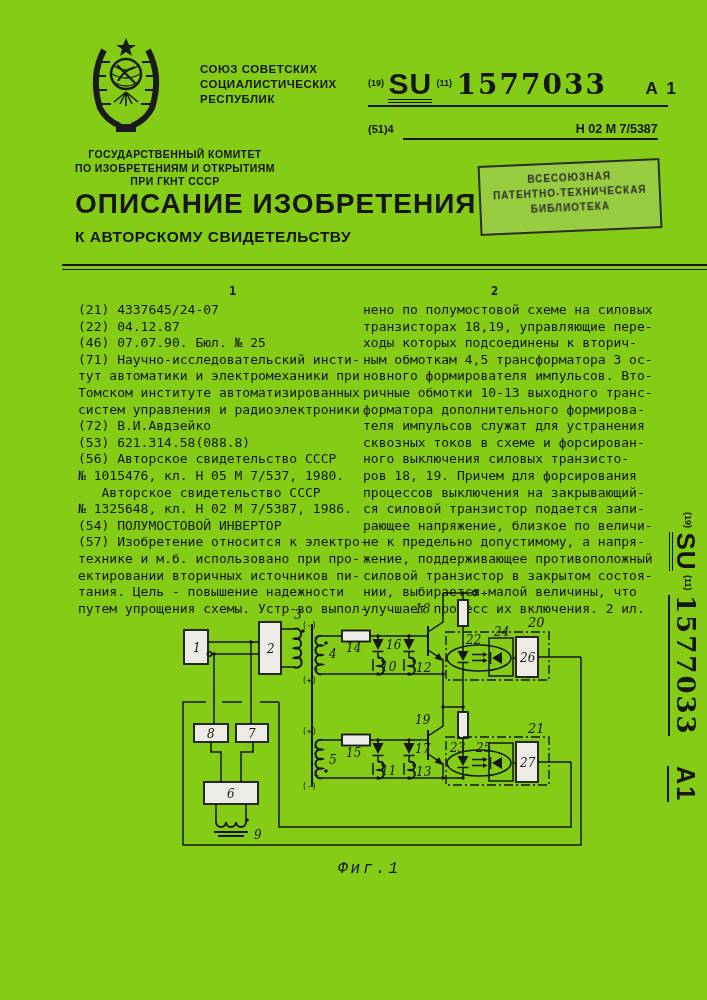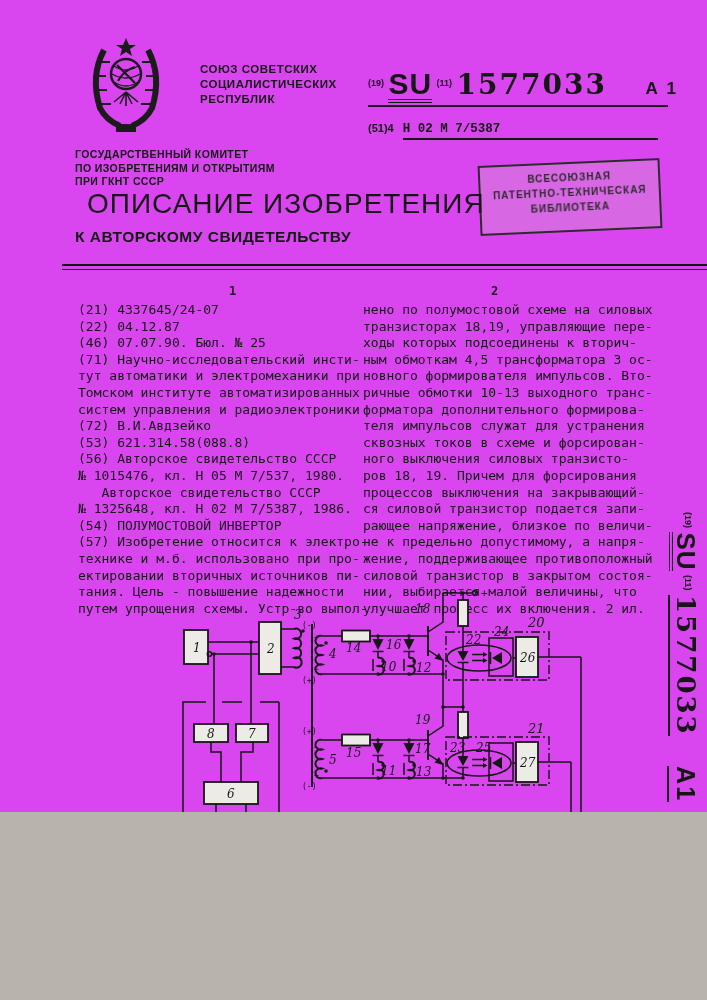--- a/index.html
+++ b/index.html
@@ -1,34 +1,34 @@
 <!DOCTYPE html>
 <html><head>
 <meta charset="utf-8">
 <style>
   html,body{margin:0;padding:0;background:#b8b4ac;}
-  #page{position:relative;width:707px;height:812px;background:#d946ef;color:#161616;
+  #page{position:relative;width:707px;height:1000px;background:#84cc16;color:#161616;
         font-family:"Liberation Sans",sans-serif;overflow:hidden;}
   .abs{position:absolute;}
 
   
   .union{left:200px;top:62px;font-size:11.5px;font-weight:bold;line-height:15px;white-space:pre-line;letter-spacing:.5px;}
-  .committee{left:75px;top:148px;font-size:10.5px;font-weight:bold;line-height:13.5px;white-space:pre-line;letter-spacing:.4px;}
-  .doc-title{left:75px;top:188px;font-size:28px;font-weight:normal;letter-spacing:1px;margin-left:12px;}
+  .committee{left:75px;top:148px;font-size:10.5px;font-weight:bold;line-height:13.5px;white-space:pre-line;letter-spacing:.4px;text-align:center;}
+  .doc-title{left:75px;top:188px;font-size:28px;font-weight:bold;letter-spacing:1px;}
   .doc-subtitle{left:75px;top:228px;font-size:15.5px;font-weight:bold;letter-spacing:.5px;}
 
   
   .su-line{left:368px;top:68px;width:300px;border-bottom:2.5px solid #161616;padding-bottom:2px;white-space:nowrap;}
   .c-small{font-size:9px;font-weight:bold;vertical-align:8px;}
   .su-big{font-size:30px;font-weight:bold;border-bottom:4px double #161616;letter-spacing:1px;line-height:30px;display:inline-block;}
   .pubnum{font-family:"DejaVu Serif",serif;font-size:28px;font-weight:bold;letter-spacing:2px;}
   .kind{font-size:17px;font-weight:bold;margin-left:34px;letter-spacing:2px;}
   .ipc-line{left:368px;top:122px;white-space:nowrap;font-size:11px;font-weight:bold;}
-  .ipc{font-family:Liberation Mono, monospace;font-size:12.5px;font-weight:bold;display:inline-block;
-       border-bottom:2px solid #161616;width:255px;padding-bottom:2px;margin-left:6px;}
+  .ipc{font-family:Liberation Sans, sans-serif;font-size:12.5px;font-weight:bold;display:inline-block;
+       border-bottom:2px solid #161616;width:255px;padding-bottom:2px;margin-left:6px;text-align:right;}
 
   
   .stamp{left:479px;top:162px;width:178px;height:60px;border:2.5px solid #2c2c2c;transform:rotate(-2.5deg);
          text-align:center;padding-top:6px;font-size:10px;font-weight:bold;letter-spacing:1px;line-height:15px;
          white-space:pre-line;filter:blur(.6px);color:#2c2c2c;background:rgba(210,205,195,.25);}
 
   
   .rule{left:62px;top:264px;width:645px;height:3px;border-top:2.5px solid #161616;border-bottom:1.5px solid #161616;}
   .colnum{top:284px;font-size:12px;font-weight:bold;font-family:"DejaVu Sans Mono",monospace;}
   .coltext{top:302px;font-family:"DejaVu Sans Mono",monospace;font-size:13px;line-height:16.6px;white-space:pre;}

